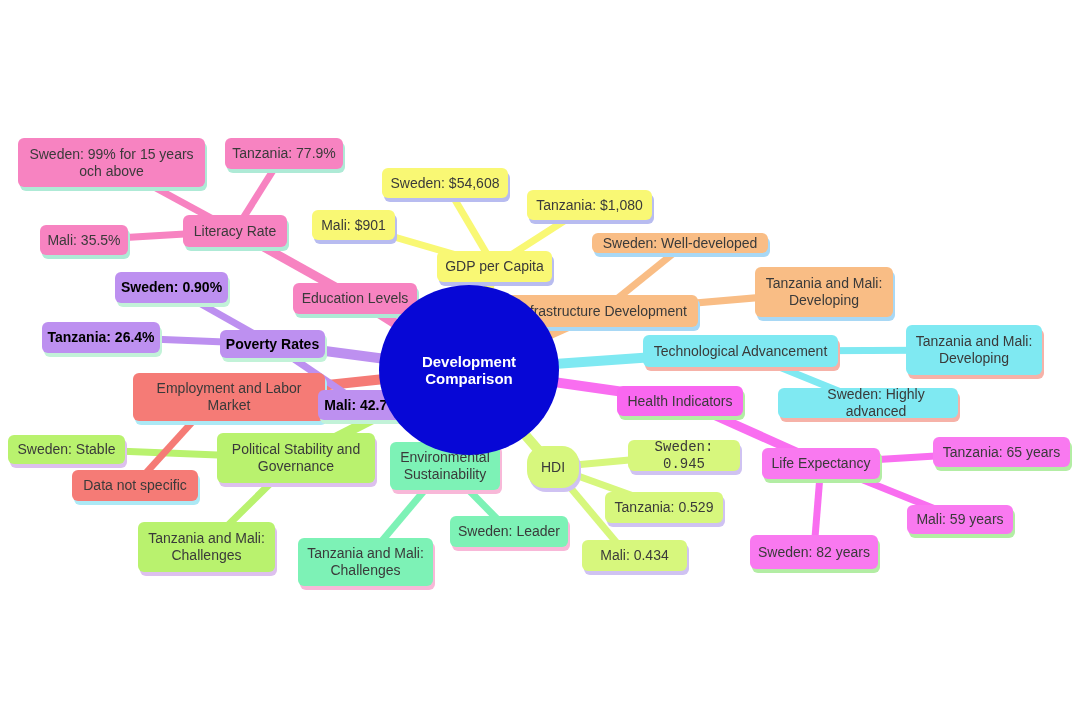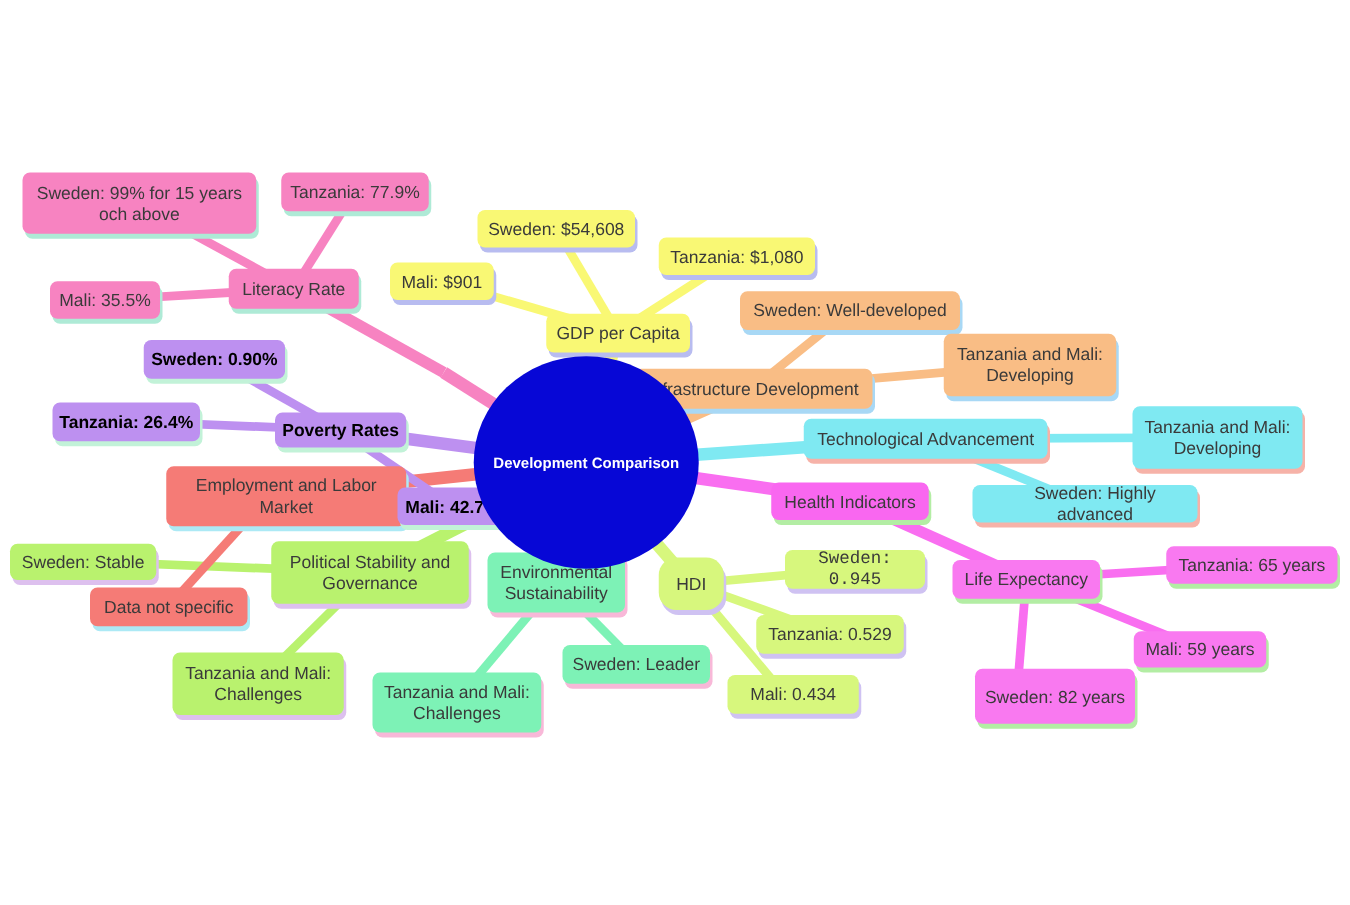--- a/index.html
+++ b/index.html
@@ -35,21 +35,21 @@
   .c-mint   {background:#7df2b6; box-shadow:2px 4px 0 #f8b8d8;}
   .c-green  {background:#b9f26e; box-shadow:2px 4px 0 #ddc0ee;}
   .c-salmon {background:#f57b76; box-shadow:2px 4px 0 #ace9f5;}
   .c-purple {background:#bd90f0; box-shadow:2px 4px 0 #c2f2d8;}
   #center-node{
     position:absolute;
     left:379px;top:285px;width:180px;height:170px;
     background:#0707d6;
     border-radius:50%;
     display:flex;align-items:center;justify-content:center;
-    color:#ffffff;font-weight:bold;font-size:12px;
+    color:#ffffff;font-weight:bold;font-size:15px;
     text-align:center;
     cursor:pointer;
     user-select:none;
   }
   #hdi-node{border-radius:17px;}
 </style>
 </head>
 <body>
 
 <div id="stage">
@@ -120,41 +120,42 @@
       <line x1="272" y1="344" x2="171" y2="287" stroke-width="7"></line>
       <line x1="272" y1="344" x2="101" y2="337" stroke-width="7"></line>
       <line x1="272" y1="344" x2="362" y2="405" stroke-width="7"></line>
     </g>
   </svg>
 
   <div class="node c-pink" style="left:18px;top:138px;width:187px;height:49px;">Sweden: 99% for 15 years och above</div>
   <div class="node c-pink" style="left:225px;top:138px;width:118px;height:31px;">Tanzania: 77.9%</div>
   <div class="node c-pink" style="left:40px;top:225px;width:88px;height:30px;">Mali: 35.5%</div>
   <div class="node c-pink" style="left:183px;top:215px;width:104px;height:32px;">Literacy Rate</div>
+  <div class="node c-pink" style="left:293px;top:283px;width:124px;height:31px;">Education Levels</div>
 
   <div class="node c-yellow" style="left:382px;top:168px;width:126px;height:30px;">Sweden: $54,608</div>
   <div class="node c-yellow" style="left:527px;top:190px;width:125px;height:30px;">Tanzania: $1,080</div>
   <div class="node c-yellow" style="left:312px;top:210px;width:83px;height:30px;">Mali: $901</div>
   <div class="node c-yellow" style="left:437px;top:251px;width:115px;height:31px;">GDP per Capita</div>
 
-  <div class="node c-orange" style="left:592px;top:233px;width:176px;height:31px;">Sweden: Well-developed</div>
+  <div class="node c-orange" style="left:592px;top:233px;width:176px;height:20px;">Sweden: Well-developed</div>
   <div class="node c-orange" style="left:755px;top:267px;width:138px;height:50px;">Tanzania and Mali: Developing</div>
   <div class="node c-orange" style="left:507px;top:295px;width:191px;height:32px;">Infrastructure Development</div>
 
   <div class="node c-cyan" style="left:643px;top:335px;width:195px;height:32px;">Technological Advancement</div>
   <div class="node c-cyan" style="left:906px;top:325px;width:136px;height:50px;">Tanzania and Mali: Developing</div>
   <div class="node c-cyan" style="left:778px;top:388px;width:180px;height:30px;padding-left:20px;">Sweden: Highly advanced</div>
 
   <div class="node c-magenta" style="left:617px;top:386px;width:126px;height:30px;">Health Indicators</div>
   <div class="node c-magenta2" style="left:762px;top:448px;width:118px;height:31px;">Life Expectancy</div>
   <div class="node c-magenta2" style="left:933px;top:437px;width:137px;height:30px;">Tanzania: 65 years</div>
   <div class="node c-magenta2" style="left:907px;top:505px;width:106px;height:29px;">Mali: 59 years</div>
-  <div class="node c-magenta2" style="left:780px;top:535px;width:128px;height:44px;">Sweden: 82 years</div>
+  <div class="node c-magenta2" style="left:750px;top:535px;width:128px;height:34px;">Sweden: 82 years</div>
 
-  <div class="node c-chartreuse" id="hdi-node" style="left:527px;top:446px;width:52px;height:42px;border-radius:14px;">HDI</div>
+  <div class="node c-chartreuse" id="hdi-node" style="left:527px;top:446px;width:52px;height:42px;">HDI</div>
   <div class="node c-chartreuse" style="left:628px;top:440px;width:112px;height:31px;font-family:Liberation Mono, monospace;">Sweden: 0.945</div>
   <div class="node c-chartreuse" style="left:605px;top:492px;width:118px;height:31px;">Tanzania: 0.529</div>
   <div class="node c-chartreuse" style="left:582px;top:540px;width:105px;height:31px;">Mali: 0.434</div>
 
   <div class="node c-mint" style="left:390px;top:442px;width:110px;height:48px;">Environmental Sustainability</div>
   <div class="node c-mint" style="left:450px;top:516px;width:118px;height:31px;">Sweden: Leader</div>
   <div class="node c-mint" style="left:298px;top:538px;width:135px;height:48px;">Tanzania and Mali: Challenges</div>
 
   <div class="node c-green" style="left:8px;top:435px;width:117px;height:29px;">Sweden: Stable</div>
   <div class="node c-green" style="left:217px;top:433px;width:158px;height:50px;">Political Stability and Governance</div>

